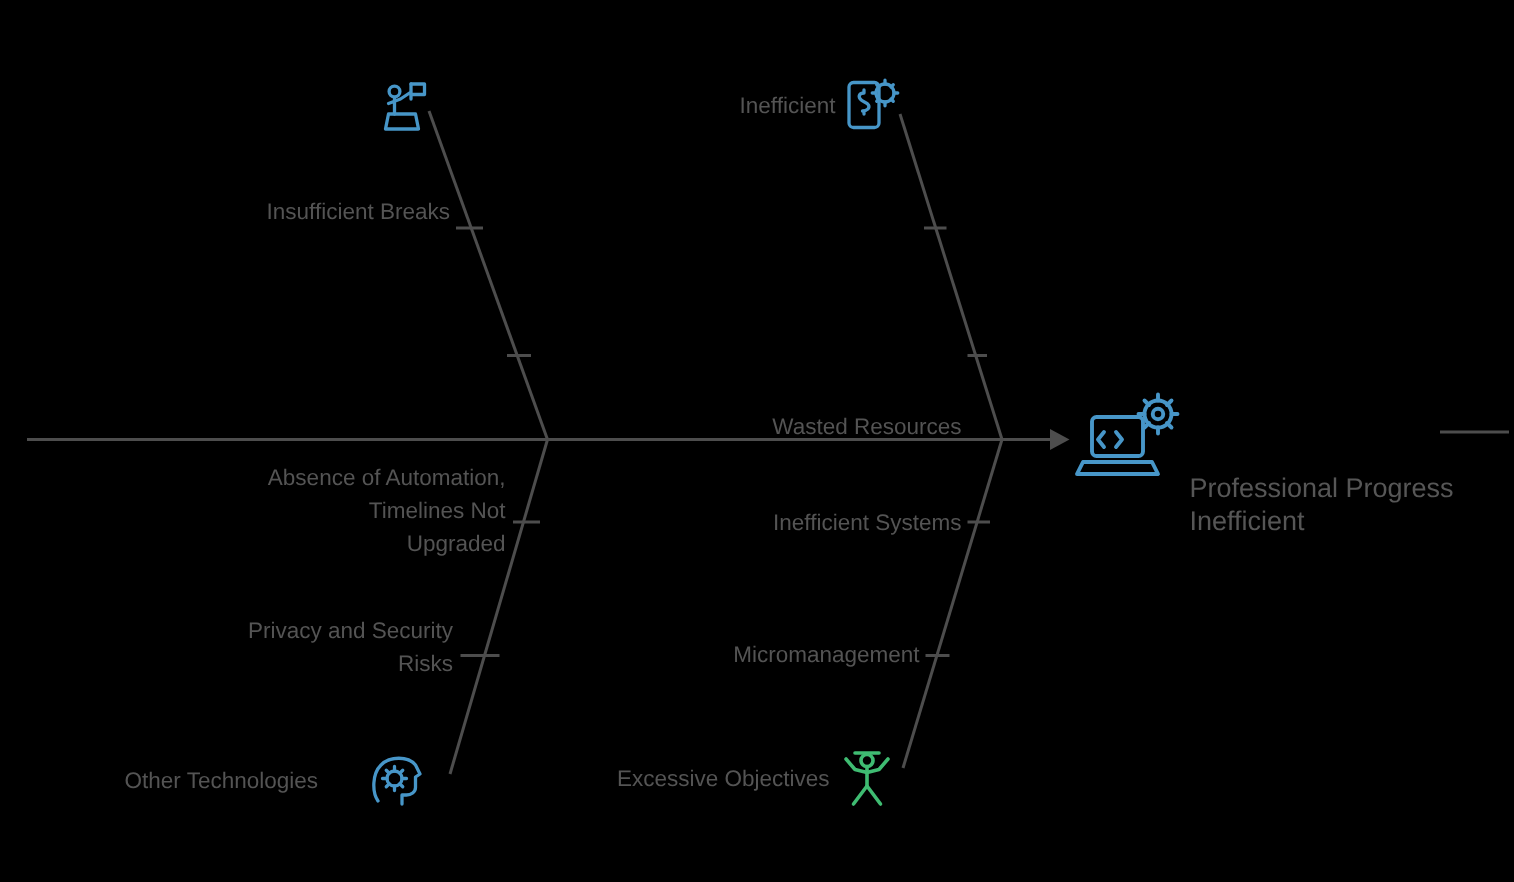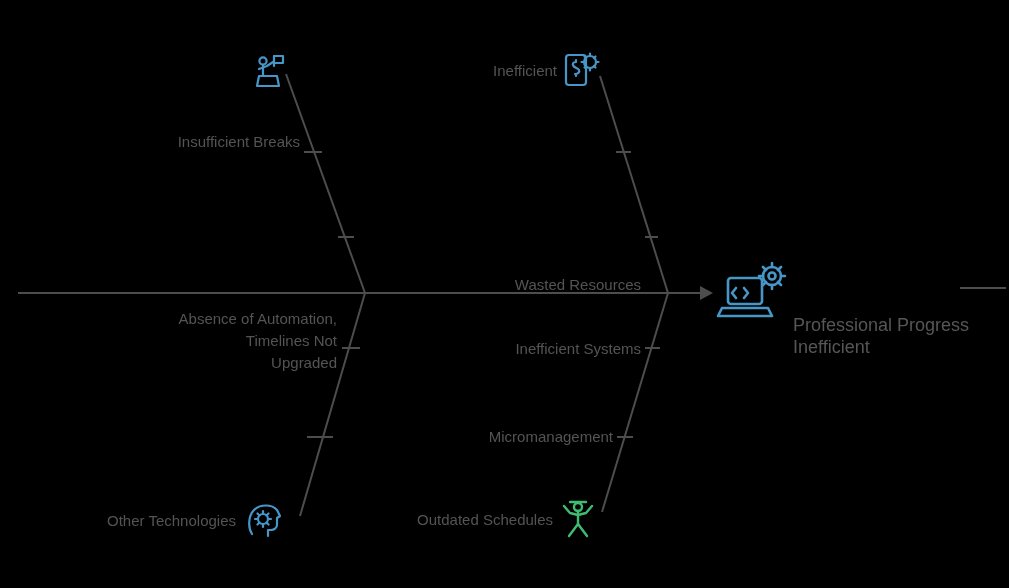--- a/index.html
+++ b/index.html
@@ -67,22 +67,26 @@
     <div>Insufficient Breaks</div>
   </div>
 
 
   <div class="label r" style="right:672px;top:308px;">
     <div>Absence of Automation,</div>
     <div>Timelines Not</div>
     <div>Upgraded</div>
   </div>
 
+  <div class="label r" style="right:707px;top:410px;">
+    <div>Privacy and Security</div>
+    <div>Risks</div>
+  </div>
 
-  <div class="label r" style="right:773px;top:510px;">Other Technologies</div>
+  <div class="label r" style="right:797px;top:510px;">Other Technologies</div>
 
   <span class="icon" style="left:244px;top:500px;">
     <svg width="42" height="42" viewBox="0 0 42 42" stroke="#4796c8" stroke-width="2.2" fill="none" stroke-linecap="round" stroke-linejoin="round">
       <path d="M8 34 C4 28 4 16 10 10 C16 4 28 4 33 10 L36 16 L33 18 L33 25 C33 28 30 30 27 30 L24 30 L24 36"></path>
       <circle cx="19" cy="19" r="5"></circle>
       <path d="M19 11 L19 14 M19 24 L19 27 M11 19 L14 19 M24 19 L27 19 M13.5 13.5 L15.5 15.5 M22.5 22.5 L24.5 24.5 M24.5 13.5 L22.5 15.5 M15.5 22.5 L13.5 24.5"></path>
     </svg>
   </span>
 
   <div class="label r" style="right:452px;top:60px;">Inefficient</div>
@@ -102,21 +106,21 @@
   </div>
 
   <div class="label r" style="right:396px;top:426px;">
     <div>Micromanagement</div>
   </div>
 
   <div class="label r" style="right:368px;top:338px;">
     <div>Inefficient Systems</div>
   </div>
 
-  <div class="label r" style="right:456px;top:509px;">Outdated Schedules</div>
+  <div class="label r" style="right:456px;top:509px;">Excessive Objectives</div>
 
   <span class="icon" style="left:556px;top:496px;">
     <svg width="44" height="44" viewBox="0 0 44 44" stroke="#3fbc72" stroke-width="2.4" fill="none" stroke-linecap="round" stroke-linejoin="round">
       <circle cx="22" cy="11" r="4"></circle>
       <path d="M22 15 L22 28"></path>
       <path d="M8 10 L14 17 L22 19 L30 17 L36 10"></path>
       <path d="M22 28 L13 40 M22 28 L31 40"></path>
       <path d="M14 6 L30 6"></path>
     </svg>
   </span>

